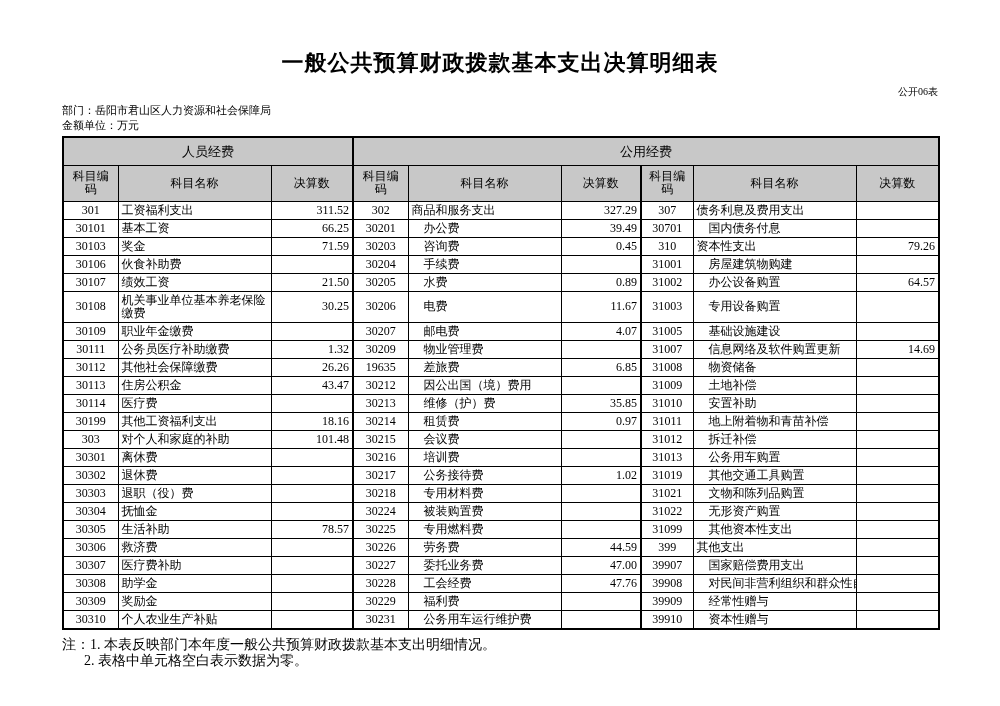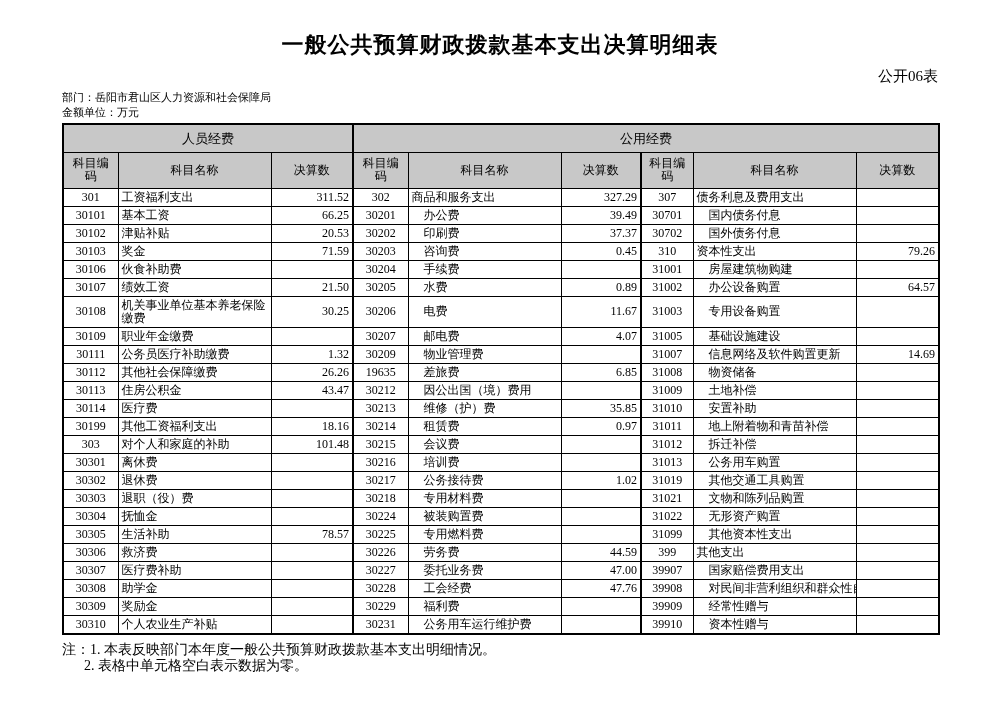--- a/index.html
+++ b/index.html
@@ -12,30 +12,30 @@
   html,body{background:#fff;}
   .page{
     position:relative;
     width:1000px;height:706px;
     background:var(--page-bg);
     color:var(--text-color);
     font-family:"Liberation Serif","DejaVu Serif",serif;
     overflow:hidden;
   }
   .title{
-    padding-top:30px;
+    padding-top:48px;
     text-align:center;
     font-size:22px;
     font-weight:bold;
     letter-spacing:1px;
   }
   .doc-code{
     margin:7px 62px 0 62px;
     text-align:right;
-    font-size:15px;
+    font-size:10px;
   }
   .meta{
     margin:4px 62px 3px 62px;
     display:flex;
     justify-content:space-between;
     font-size:11px;
     flex-direction:column;
   }
   table.budget{
     margin-left:62px;
@@ -131,31 +131,20 @@
           <td class="name">基本工资</td>
           <td class="value">66.25</td>
           <td class="code sep">30201</td>
           <td class="name clip">　办公费</td>
           <td class="value">39.49</td>
           <td class="code sep">30701</td>
           <td class="name clip">　国内债务付息</td>
           <td class="value"></td>
         </tr>
         <tr>
-          <td class="code">30102</td>
-          <td class="name">津贴补贴</td>
-          <td class="value">20.53</td>
-          <td class="code sep">30202</td>
-          <td class="name clip">　印刷费</td>
-          <td class="value">37.37</td>
-          <td class="code sep">30702</td>
-          <td class="name clip">　国外债务付息</td>
-          <td class="value"></td>
-        </tr>
-        <tr>
           <td class="code">30103</td>
           <td class="name">奖金</td>
           <td class="value">71.59</td>
           <td class="code sep">30203</td>
           <td class="name clip">　咨询费</td>
           <td class="value">0.45</td>
           <td class="code sep">310</td>
           <td class="name clip">资本性支出</td>
           <td class="value">79.26</td>
         </tr>

